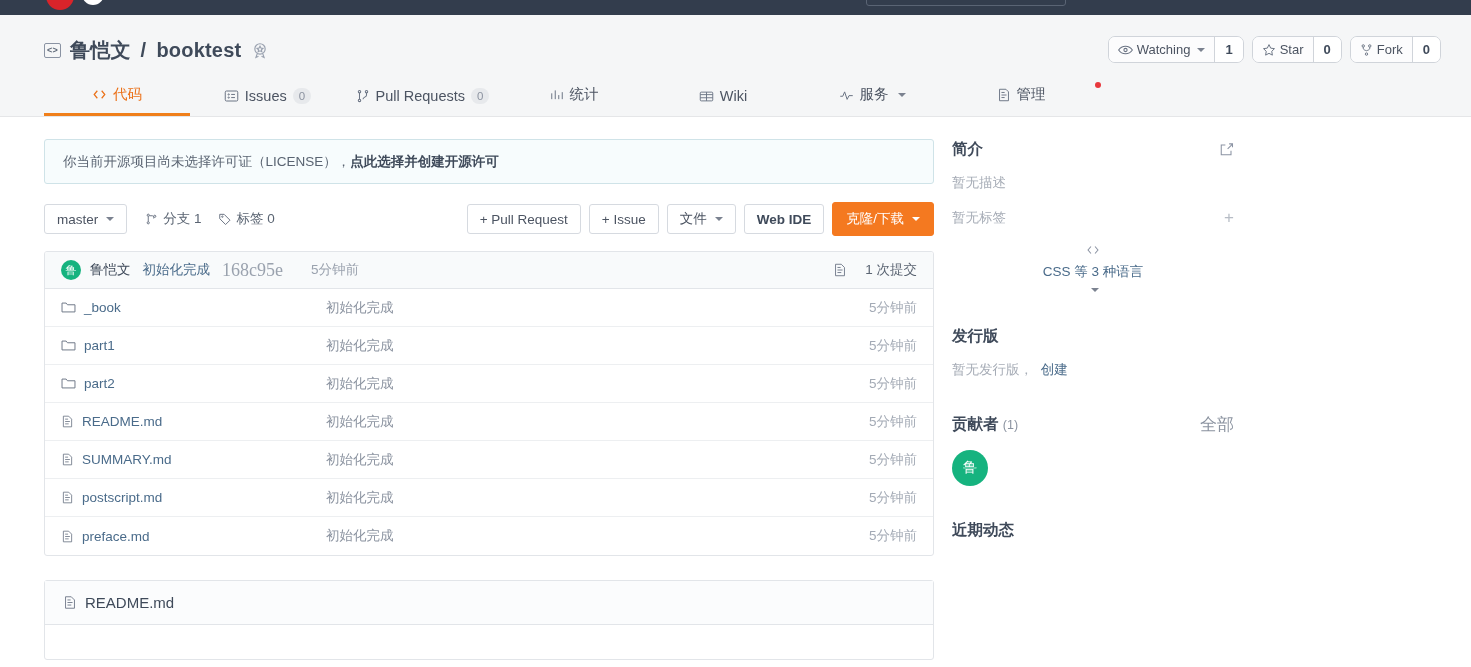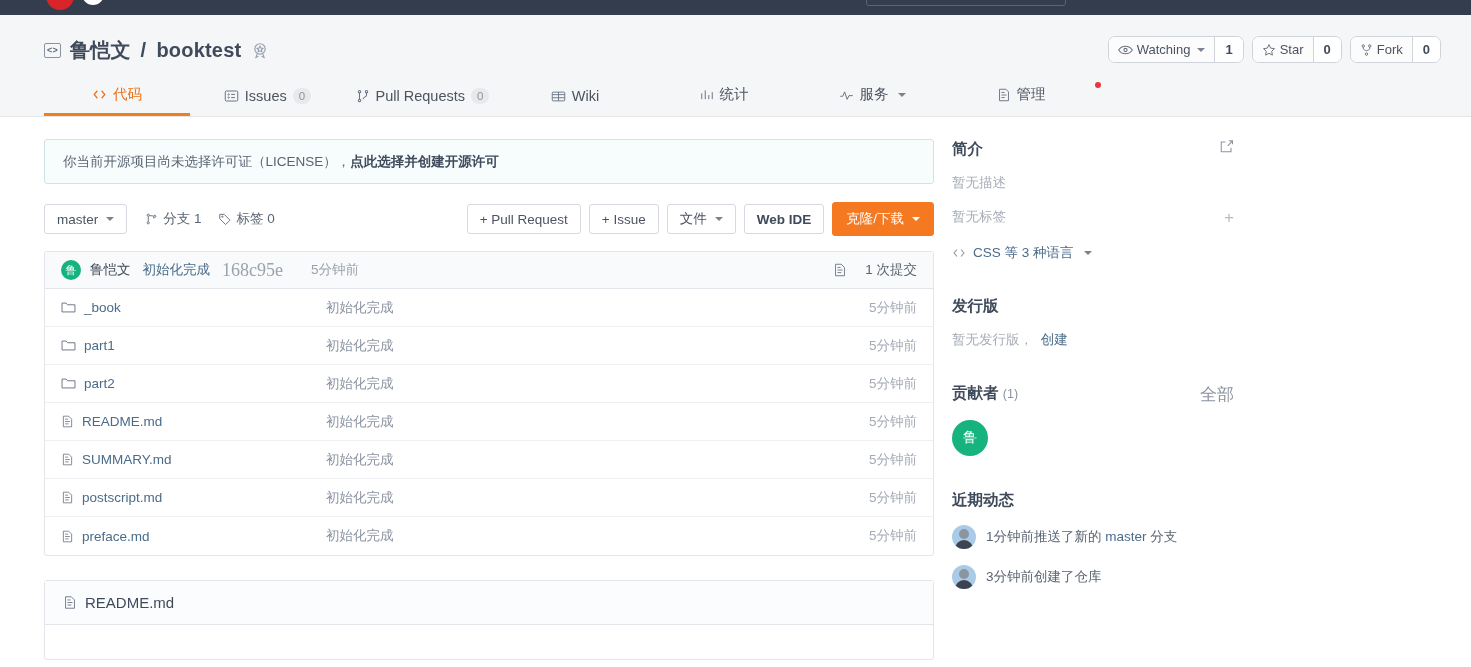--- a/index.html
+++ b/index.html
@@ -270,26 +270,26 @@
     padding: 13px 18px;
     border-bottom: 1px solid #e2e5e9;
     font-size: 15px;
     color: #3f4a5a;
     background: #fbfcfd;
   }
   .readme-body { height: 34px; }
 
   
   .side-h {
-    display: flex; align-items: flex-start; justify-content: space-between;
+    display: flex; align-items: center; justify-content: space-between;
     font-size: 15.5px; font-weight: bold; color: #3f4a5a;
     margin-bottom: 14px;
   }
-  .side-muted { color: #a6acb6; font-size: 13.5px; margin-bottom: 16px; display: flex; align-items: flex-start; justify-content: space-between;}
-  .side-lang { display: flex; align-items: center; gap: 7px; font-size: 13.5px; color: #8b93a0; }
+  .side-muted { color: #a6acb6; font-size: 13.5px; margin-bottom: 16px; display: flex; align-items: center; justify-content: space-between;}
+  .side-lang { display: flex; align-items: center; gap: 7px; font-size: 13.5px; color: #8b93a0; flex-direction: column; }
   .side-lang a { color: #4a6b8a; text-decoration: none; }
   .side-sec { margin-top: 34px; }
   .side-link { color: #4a6b8a; text-decoration: none; }
   .side-all { font-size: 17px; color: #8b93a0; font-weight: normal; }
   .side-count { font-size: 12.5px; color: #8b93a0; font-weight: normal; }
   .avatar-lg {
     width: 36px; height: 36px;
     border-radius: 50%;
     background: #16b37f;
     color: #fff;
@@ -403,33 +403,33 @@
       <svg width="14" height="14" viewBox="0 0 24 24" fill="none" stroke="#6b7484" stroke-width="1.8">
         <circle cx="6" cy="4.5" r="2.1"></circle>
           <circle cx="18" cy="4.5" r="2.1"></circle>
           <circle cx="6" cy="19.5" r="2.1"></circle>
         <path d="M6 6.6v10.8M18 6.6v4c0 3.5-6 3.2-6 6.8"></path>
       </svg>
       <span>Pull Requests</span>
       <span class="badge">0</span>
     </div>
 
+    <div class="tab" style="width:148px">
+      <svg width="14" height="13" viewBox="0 0 24 20" fill="none" stroke="#6b7484" stroke-width="1.7">
+        <path d="M3 18V8M9 18V3M15 18v-7M21 18V6"></path>
+      </svg>
+      <span>统计</span>
+    </div>
+
     <div class="tab" style="width:150px">
       <svg width="15" height="13" viewBox="0 0 24 20" fill="none" stroke="#6b7484" stroke-width="1.5">
         <rect x="2" y="3" width="20" height="14" rx="1.5"></rect>
           <path d="M12 3v14M2 7h20M2 12h20"></path>
       </svg>
       <span>Wiki</span>
-    </div>
-
-    <div class="tab" style="width:148px">
-      <svg width="14" height="13" viewBox="0 0 24 20" fill="none" stroke="#6b7484" stroke-width="1.7">
-        <path d="M3 18V8M9 18V3M15 18v-7M21 18V6"></path>
-      </svg>
-      <span>统计</span>
     </div>
 
 
     <div class="tab" style="width:148px">
       <svg width="15" height="12" viewBox="0 0 24 16" fill="none" stroke="#6b7484" stroke-width="1.6">
         <path d="M2 10h4l3-7 4 12 3-6h6"></path>
       </svg>
       <span>服务</span>
       <span class="caret"></span>
     </div>
@@ -656,26 +656,16 @@
         </span>
         <a href="#" class="side-all" style="text-decoration:none">全部</a>
       </div>
       <div class="avatar-lg">鲁</div>
     </div>
 
     <div class="side-sec">
       <div class="side-h">
         <span>近期动态</span>
       </div>
-      <div id="activity-list">
-          <div class="activity">
-            <span class="avatar-ph"></span>
-            <span><span>1分钟前推送了新的 </span><a href="#" style="color:#4a6b8a;text-decoration:none">master</a><span> 分支</span></span>
-          </div>
-          <div class="activity">
-            <span class="avatar-ph"></span>
-            <span><span>3分钟前创建了仓库</span><span></span></span>
-          </div>
-        </div>
     </div>
 
   </div>
 </div>
 
 </body></html>

